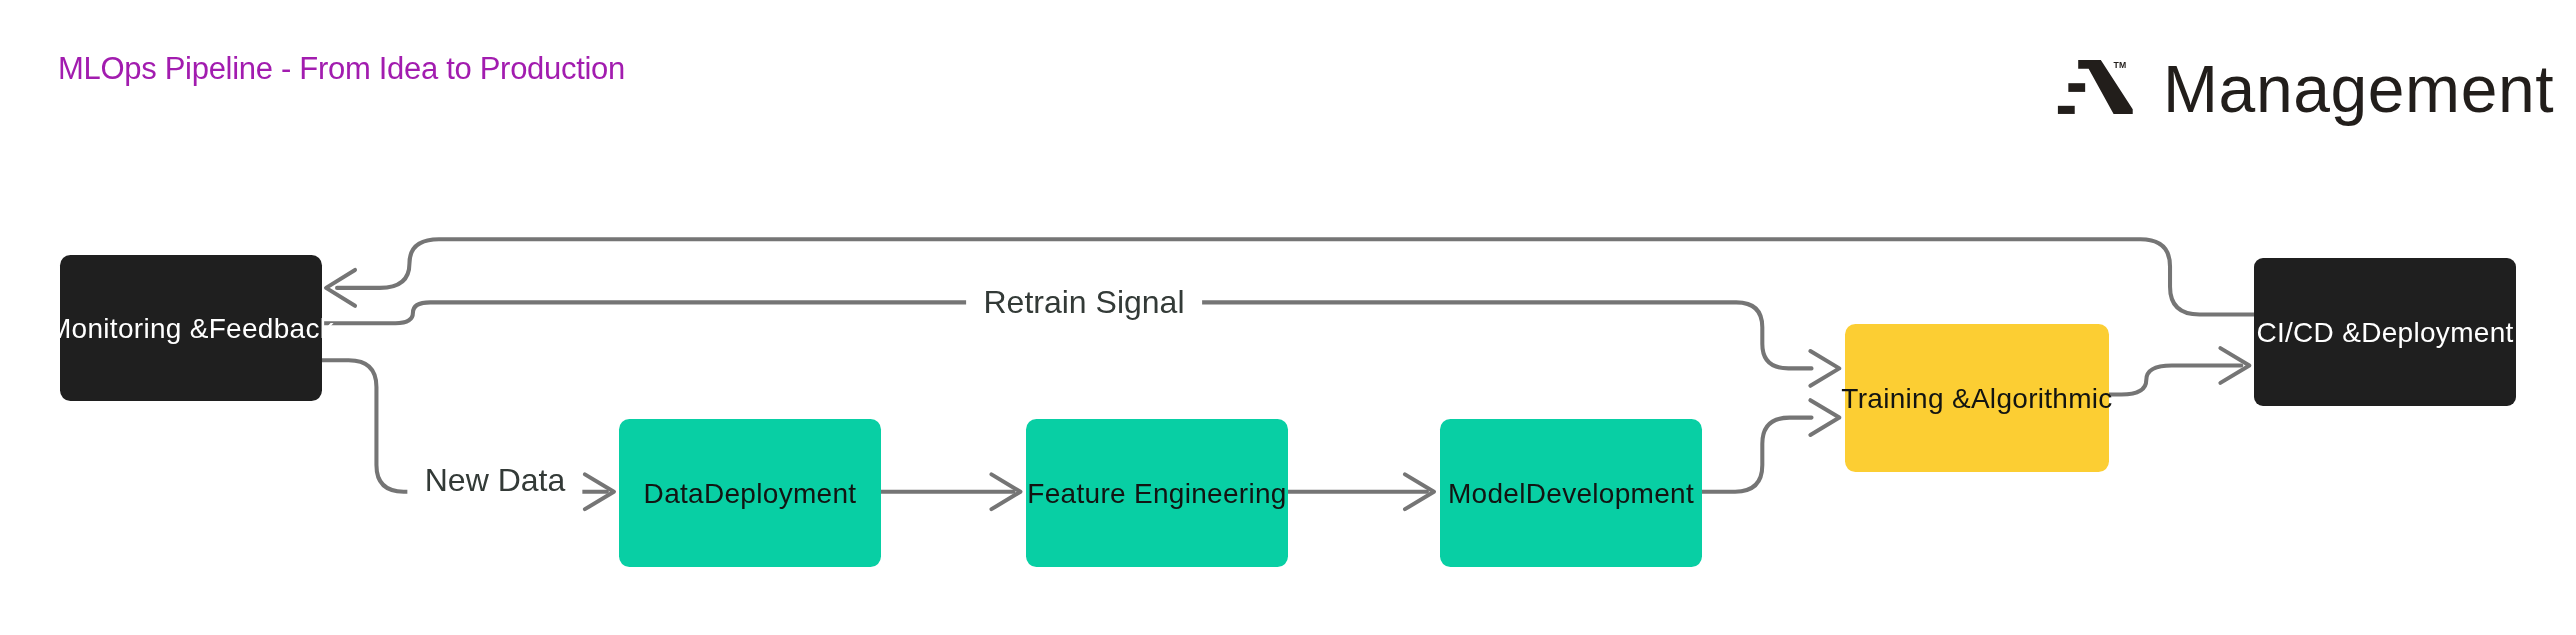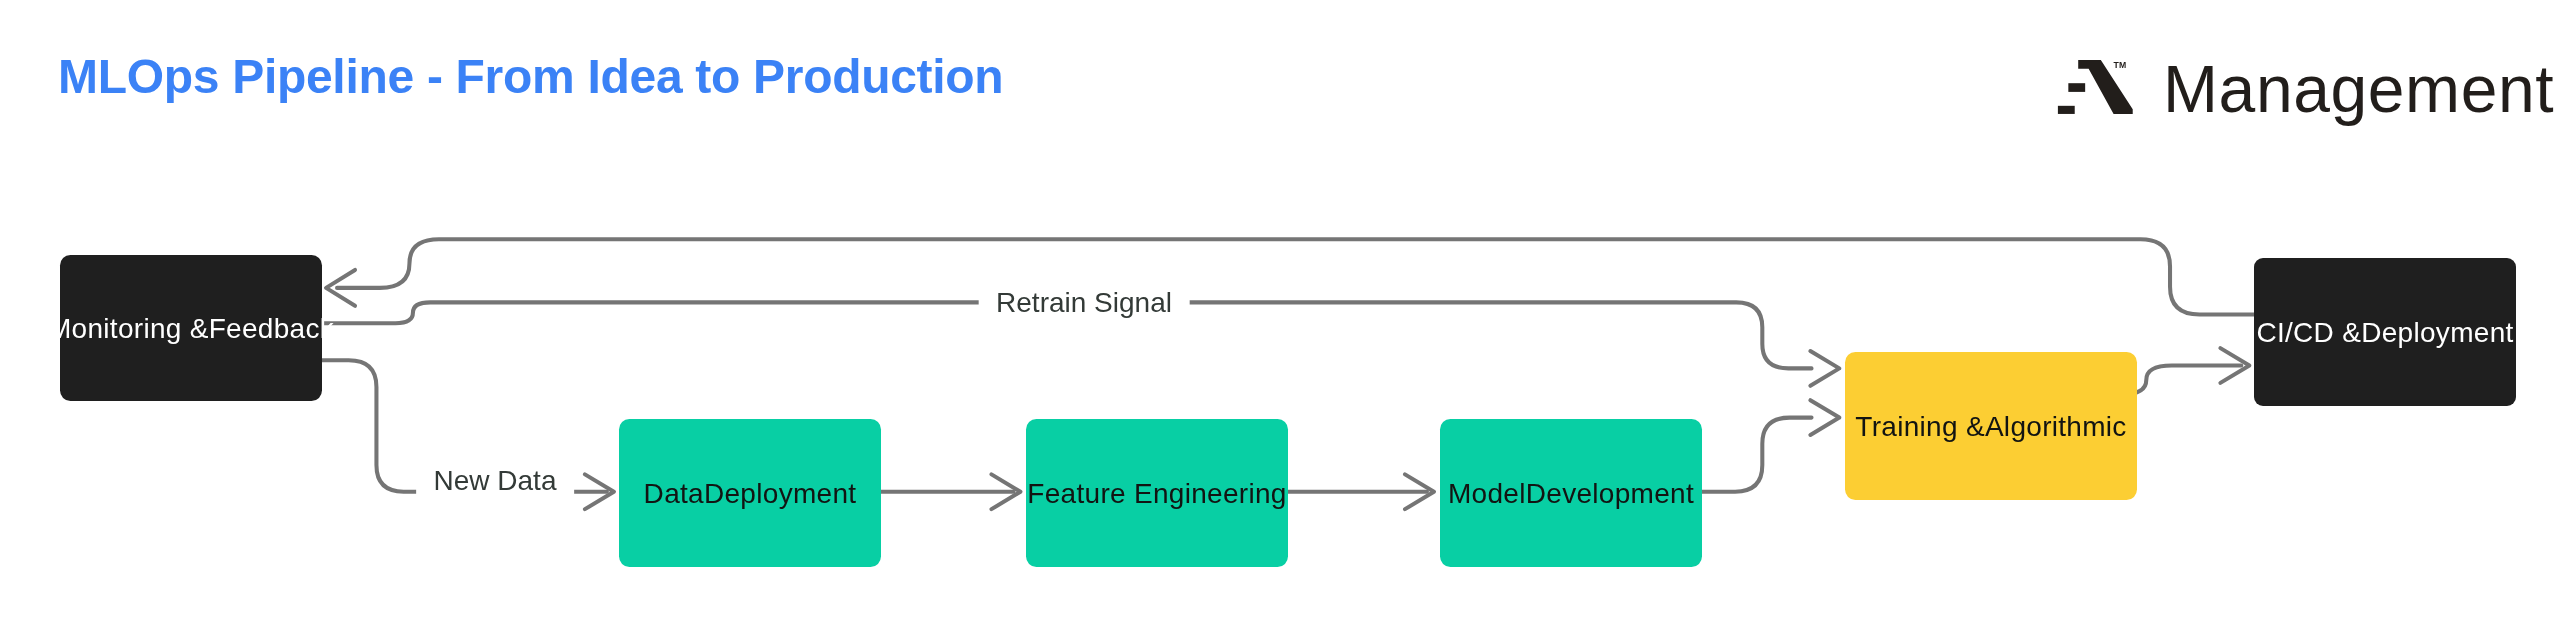--- a/index.html
+++ b/index.html
@@ -4,22 +4,22 @@
 <style>
   html,body{margin:0;padding:0;}
   body{
     width:2576px;height:636px;
     background:#ffffff;
     font-family:"Liberation Sans",sans-serif;
     position:relative;overflow:hidden;
   }
   .page-title{
     position:absolute;left:58px;top:53px;
-    font-size:48px;font-weight:700;line-height:1;
-    letter-spacing:-0.3px;color:#3b82f6;white-space:nowrap;
+    font-size:31px;font-weight:400;line-height:1;
+    letter-spacing:-0.3px;color:#a21caf;white-space:nowrap;
   }
   .brand{position:absolute;left:2055px;top:51px;width:469px;height:81px;}
   .brand-mark{position:absolute;left:0;top:5.8px;}
   .brand-name{
     position:absolute;left:108px;top:4.6px;
     font-size:66px;line-height:1;font-weight:500;
     letter-spacing:0.6px;color:#221e1b;white-space:nowrap;
   }
   #connectors{position:absolute;left:0;top:0;}
   #connectors path{
@@ -34,21 +34,21 @@
     text-align:center;
     font-size:28px;line-height:43px;font-weight:500;letter-spacing:0.3px;
     white-space:nowrap;
   }
   .node.dark{background:var(--node-dark,#1f1f1f);color:var(--text-on-dark,#fff);}
   .node.teal{background:var(--node-teal,#08cfa4);color:var(--text-on-light,#121412);}
   .node.yellow{background:var(--node-yellow,#fcce33);color:var(--text-on-light,#121412);}
   .edge-label{
     position:absolute;transform:translate(-50%,-50%);
     background:#ffffff;padding:2.3px 17.4px;
-    font-size:28px;font-weight:500;color:var(--label-text,#333a37);
+    font-size:32px;font-weight:500;color:var(--label-text,#333a37);
     white-space:nowrap;
   }
 </style>
 </head>
 <body>
 
 <div class="page-title">MLOps Pipeline - From Idea to Production</div>
 
 <div class="brand">
   <svg class="brand-mark" width="87" height="64" viewBox="0 0 150 110">
@@ -97,21 +97,21 @@
 <div class="node teal" style="left:1026px;top:419px;width:262px;height:148px;gap:8px;">
   <span>Feature</span>
   <span>Engineering</span>
 </div>
 
 <div class="node teal" style="left:1440px;top:419px;width:262px;height:148px;">
   <span>Model</span>
   <span>Development</span>
 </div>
 
-<div class="node yellow" style="left:1845px;top:324px;width:292px;height:148px;margin-top:28px;">
+<div class="node yellow" style="left:1845px;top:324px;width:264px;height:148px;">
   <span>Training &amp;</span>
   <span>Algorithmic</span>
 </div>
 
 <div class="node dark" style="left:2254px;top:258px;width:262px;height:148px;border-radius:9px;">
   <span>CI/CD &amp;</span>
   <span>Deployment</span>
 </div>
 
 <div class="edge-label" style="left:1084px;top:303px;">Retrain Signal</div>

